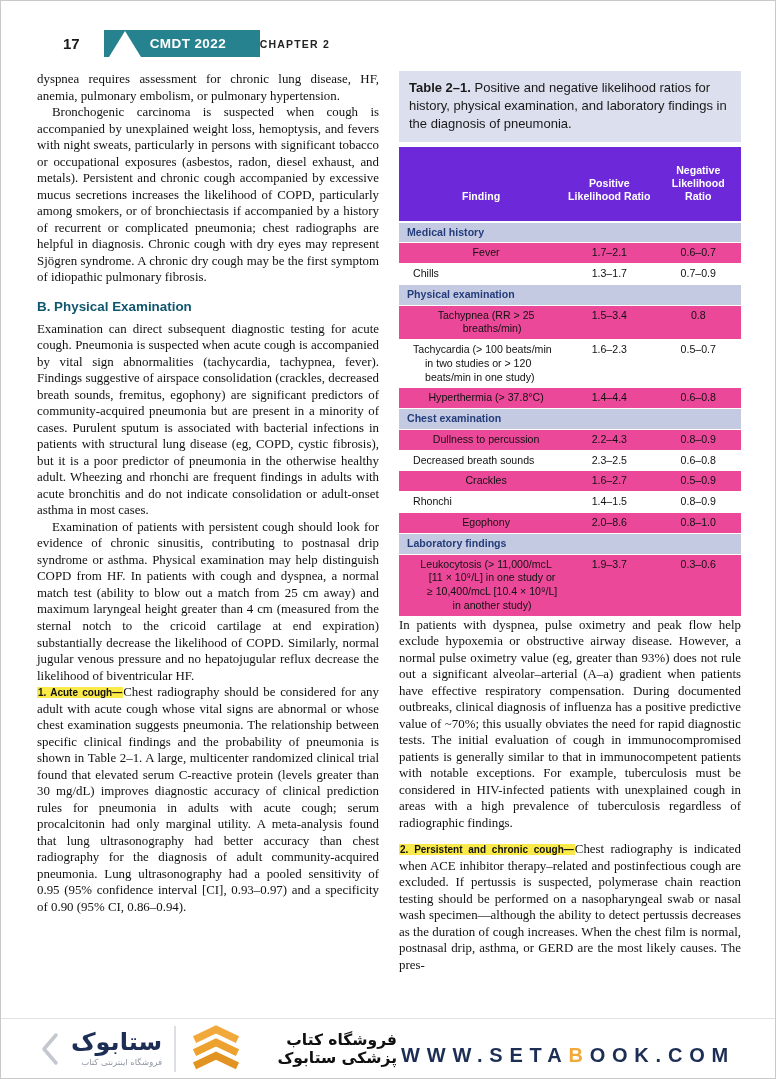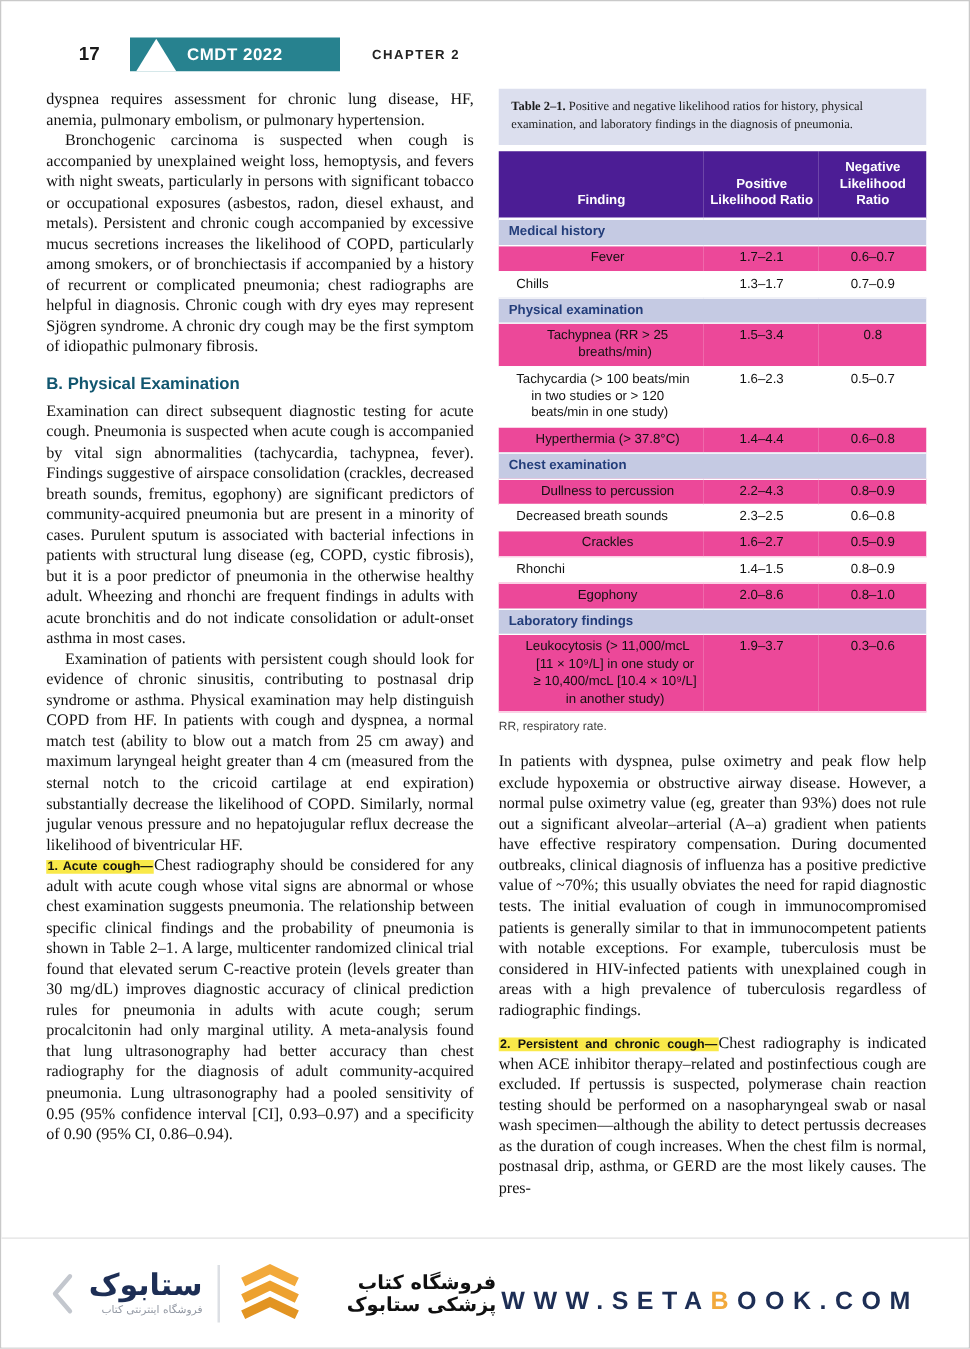--- a/index.html
+++ b/index.html
@@ -7,72 +7,72 @@
   .page {
     width:776px; height:1079px; margin:0 auto; background:#ffffff;
     border:1px solid #c9c9c9; position:relative; overflow:hidden;
     font-family:"Liberation Serif", serif; color:#111;
   }
 
   
   .page-header { display:flex; align-items:center; padding:27px 36px 0 62px; height:58px; }
   .page-num { font-family:"Liberation Sans", sans-serif; font-weight:bold; font-size:15px; color:#1a1a1a; }
   .banner {
-    margin-left:24px; background:#27828f; color:#fff; height:27px; width:168px;
+    margin-left:24px; background:#27828f; color:#fff; height:27px; width:156px;
     display:flex; align-items:center; padding-right:10px;
   }
   .banner .tri {
     width:0; height:0; margin-left:5px; margin-right:9px;
     border-left:16px solid transparent; border-right:16px solid transparent;
     border-bottom:26px solid #ffffff; align-self:flex-end;
   }
   .banner .banner-text { font-family:"Liberation Sans", sans-serif; font-weight:bold; font-size:13.5px; letter-spacing:.4px; }
-  .chapter { margin-left:26px; font-family:"Liberation Sans", sans-serif; font-weight:bold; font-size:10.5px; letter-spacing:1.2px; color:#222; }
+  .chapter { font-family:"Liberation Sans", sans-serif; font-weight:bold; font-size:10.5px; letter-spacing:1.2px; color:#222; }
 
   
   .content { display:flex; gap:20px; padding:12px 36px 0 36px; height:941px; overflow:hidden; }
   .col { width:342px; flex:0 0 342px; }
 
   .body-text { font-size:12.9px; line-height:1.28; text-align:justify; }
   .indent { text-indent:15px; }
   .section-heading {
     font-family:"Liberation Sans", sans-serif; font-weight:bold; font-size:13.4px;
     color:#11566f; margin:13px 0 7px 0;
   }
   .runin {
     font-family:"Liberation Sans", sans-serif; font-weight:bold; font-size:10px;
     background:#f9e949; padding:0 1px;
   }
   .para-gap { margin-top:10px; }
 
   
   .table-caption {
-    background:#dcdfee; font-family:Liberation Serif, serif; font-size:10px;
+    background:#dcdfee; font-family:Liberation Sans, sans-serif; font-size:13px;
     line-height:1.38; padding:8px 10px 9px 10px; color:#1a1a1a; margin-bottom:5px;
   }
   .table-caption b { font-weight:bold; }
   table.lr { width:100%; border-collapse:collapse; font-family:"Liberation Sans", sans-serif; font-size:10.6px; table-layout:fixed; }
   table.lr col.c-find { width:48%; } table.lr col.c-pos { width:27%; } table.lr col.c-neg { width:25%; }
   table.lr th {
-    background:#4c1d95; color:#ffffff; font-weight:bold; vertical-align:bottom;
-    padding:7px 4px; line-height:1.25; border-bottom:2px solid #fff;
+    background:#6d28d9; color:#ffffff; font-weight:bold; vertical-align:bottom;
+    padding:17px 4px; line-height:1.25; border-bottom:2px solid #fff;
   }
   table.lr td { vertical-align:top; padding:3px 4px; border-bottom:1.5px solid #ffffff; line-height:1.3; }
   tr.section-row td {
     background:#c5cae3; color:#233d7a; font-weight:bold; padding-left:8px;
   }
   tr.data-row td.finding { padding-left:26px; text-indent:-12px; }
   tr.data-row td.ratio { text-align:center; }
   tr.data-row.shaded td { background:#ec4899;text-align:center; }
   tr.data-row.plain td { background:#ffffff; }
   .table-footnote { font-family:"Liberation Sans", sans-serif; font-size:9.6px; color:#3c3c3c; margin:6px 0 14px 0; }
 
   
   .page-footer {
-    position:absolute; left:0; right:0; bottom:0; height:88px; background:#fff;
+    position:absolute; left:0; right:0; bottom:0; height:60px; background:#fff;
     border-top:1px solid #e2e2e2; display:flex; align-items:center;
     justify-content:space-between; padding:0 40px 0 40px;
   }
   .footer-left { display:flex; align-items:center; gap:12px; }
   .brand-block { display:flex; flex-direction:column; align-items:flex-end; }
   .brand-name { font-family:"DejaVu Sans", sans-serif; font-weight:bold; font-size:24px; color:#1d2e55; line-height:1.05; }
   .brand-sub { font-family:"DejaVu Sans", sans-serif; font-size:8.5px; color:#9298a3; margin-top:2px; }
   .v-divider { width:2px; height:46px; background:#dcdfe4; }
   .footer-right { display:flex; flex-direction:row; align-items:flex-end; gap:4px; }
   .tagline { font-family:"DejaVu Sans", sans-serif; font-weight:bold; font-size:15.5px; color:#101010; }
@@ -188,21 +188,20 @@
               <tr class="section-row">
                 <td colspan="3">Laboratory findings</td>
               </tr>
               <tr class="data-row shaded">
                 <td class="finding">Leukocytosis (&gt; 11,000/mcL [11 × 10⁹/L] in one study or ≥ 10,400/mcL [10.4 × 10⁹/L] in another study)</td>
                 <td class="ratio">1.9–3.7</td>
                 <td class="ratio">0.3–0.6</td>
               </tr>
             </tbody>
         </table>
-        <div class="table-footnote">RR, respiratory rate.</div>
       </div>
 
       <p class="body-text">In patients with dyspnea, pulse oximetry and peak flow help exclude hypoxemia or obstructive airway disease. However, a normal pulse oximetry value (eg, greater than 93%) does not rule out a significant alveolar–arterial (A–a) gradient when patients have effective respiratory compensation. During documented outbreaks, clinical diagnosis of influenza has a positive predictive value of ~70%; this usually obviates the need for rapid diagnostic tests. The initial evaluation of cough in immunocompromised patients is generally similar to that in immunocompetent patients with notable exceptions. For example, tuberculosis must be considered in HIV-infected patients with unexplained cough in areas with a high prevalence of tuberculosis regardless of radiographic findings.</p>
       <p class="body-text para-gap"><span class="runin">2. Persistent and chronic cough—</span><span>Chest radiography is indicated when ACE inhibitor therapy–related and postinfectious cough are excluded. If pertussis is suspected, polymerase chain reaction testing should be performed on a nasopharyngeal swab or nasal wash specimen—although the ability to detect pertussis decreases as the duration of cough increases. When the chest film is normal, postnasal drip, asthma, or GERD are the most likely causes. The pres-</span></p>
     </div>
   </div>
 
   <div class="page-footer">
     <div class="footer-left">
       <svg width="18" height="34" viewBox="0 0 18 34">

